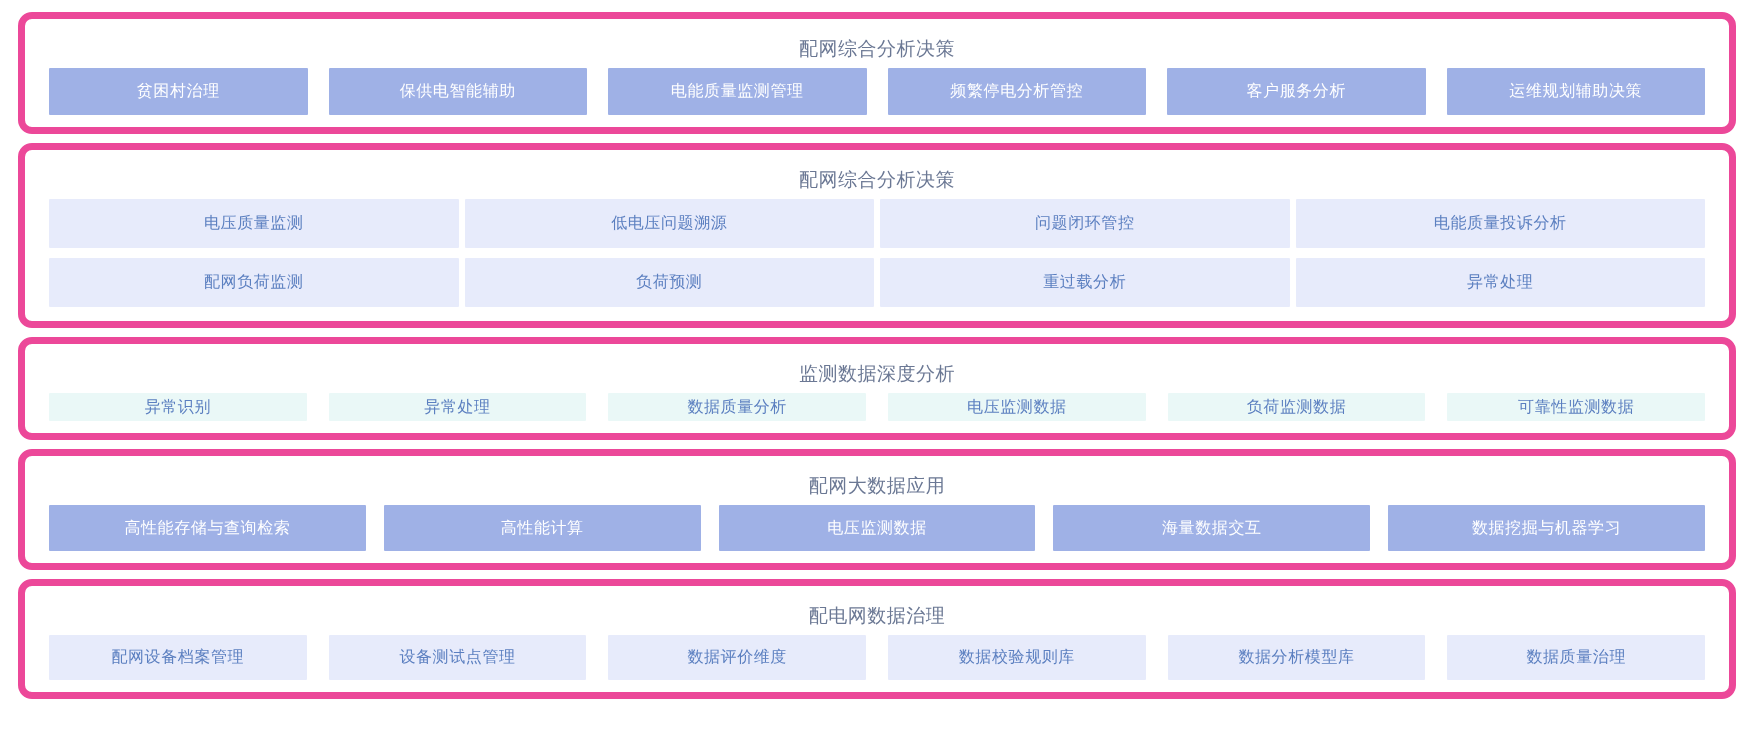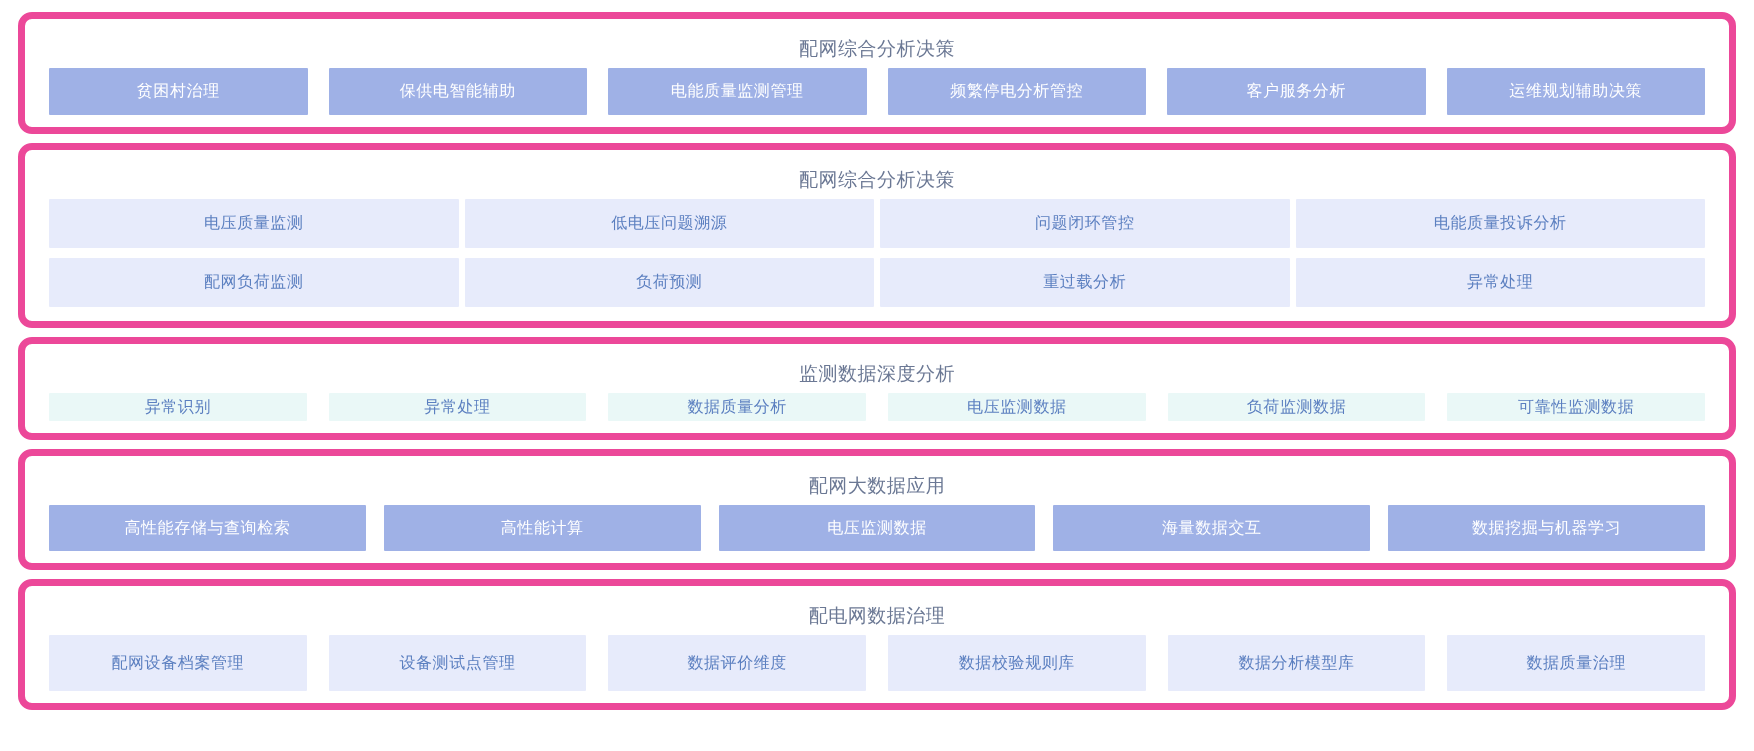--- a/index.html
+++ b/index.html
@@ -90,21 +90,21 @@
   .section-2 .btn-row { gap: 6px; }
   .section-2 .tile { height: 49px; }
 
   .section-3 .btn-row { gap: 22px; }
   .section-3 .tile { height: 28px; }
 
   .section-4 .btn-row { gap: 18px; }
   .section-4 .tile { height: 46px; }
 
   .section-5 .btn-row { gap: 22px; }
-  .section-5 .tile { height: 56px; }
+  .section-5 .tile { height: 45px; }
 </style>
 </head>
 <body>
 
 <div id="root">
     <div class="section section-1">
       <div class="section-title">配网综合分析决策</div>
       <div class="btn-row">
         <div class="tile blue">贫困村治理</div>
         <div class="tile blue">保供电智能辅助</div>

